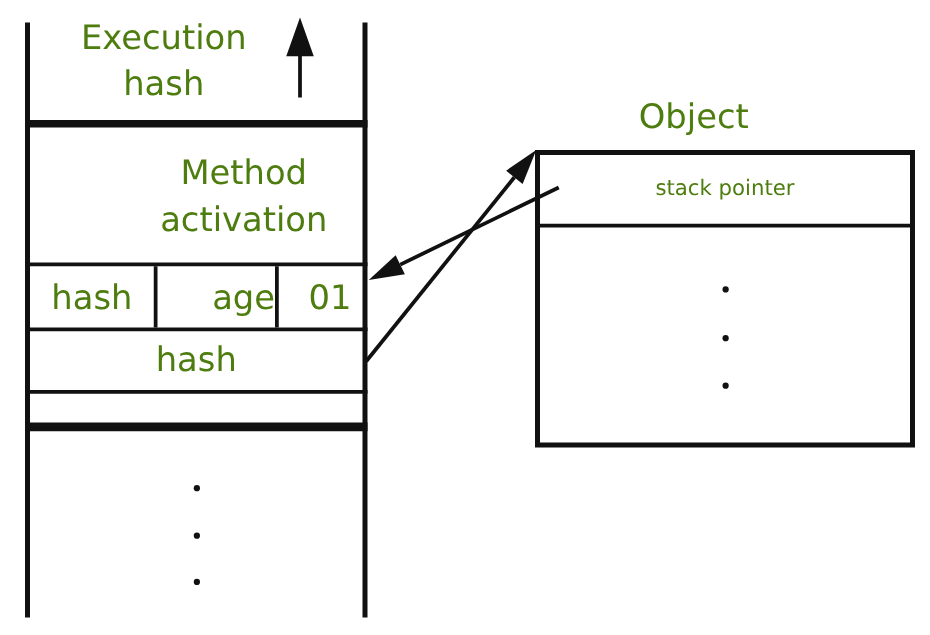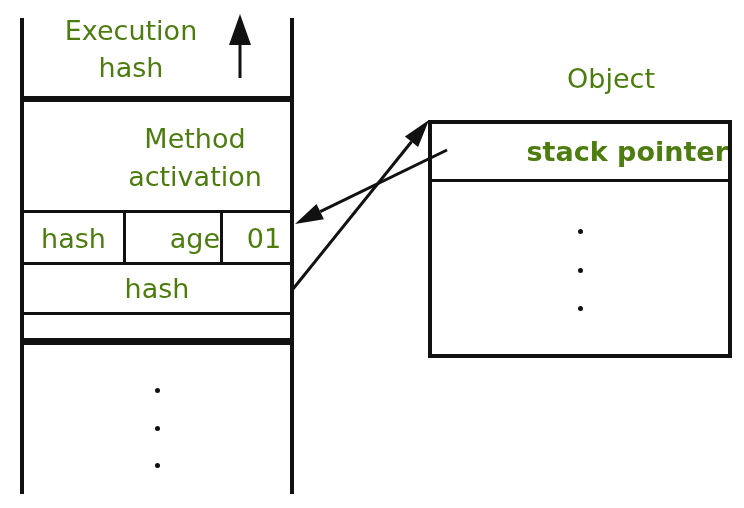--- a/index.html
+++ b/index.html
@@ -11,21 +11,21 @@
   .hline{position:absolute;background:#111111;}
   .vline{position:absolute;background:#111111;}
   .txt{position:absolute;text-align:center;font-size:27px;line-height:37px;white-space:nowrap;}
   .dot{position:absolute;width:5px;height:5px;background:#111111;border-radius:50%;}
   #object-box{
     position:absolute;left:428px;top:120px;width:304px;height:238px;
     border:4px solid #111111;box-sizing:border-box;background:#ffffff;
   }
   #object-header-row{
     height:55px;border-bottom:3px solid #111111;
-    text-align:right;font-size:27px;line-height:55px;font-weight:bold;
+    text-align:center;font-size:17px;line-height:55px;
   }
   #connector-layer{position:absolute;left:0;top:0;pointer-events:none;}
 </style>
 </head>
 <body>
 
 <div id="canvas">
 
   <div class="vline" style="left:20px;top:18px;width:4px;height:476px;"></div>
   <div class="vline" style="left:290px;top:18px;width:4px;height:476px;"></div>
@@ -54,21 +54,21 @@
   <div class="hline" style="left:20px;top:312px;width:274px;height:3px;"></div>
 
   <div class="hline" style="left:20px;top:338px;width:274px;height:7px;"></div>
 
   <div>
     <div class="dot" style="left:155px;top:388px;"></div>
     <div class="dot" style="left:155px;top:426px;"></div>
     <div class="dot" style="left:155px;top:463px;"></div>
   </div>
 
-  <div class="txt" style="left:455px;top:62px;width:200px;line-height:34px;text-align:right;">Object</div>
+  <div class="txt" style="left:455px;top:77px;width:200px;line-height:34px;">Object</div>
 
   <div id="object-box">
     <div id="object-header-row">stack pointer</div>
   </div>
 
   <div>
     <div class="dot" style="left:578px;top:229px;"></div>
     <div class="dot" style="left:578px;top:268px;"></div>
     <div class="dot" style="left:578px;top:306px;"></div>
   </div>

